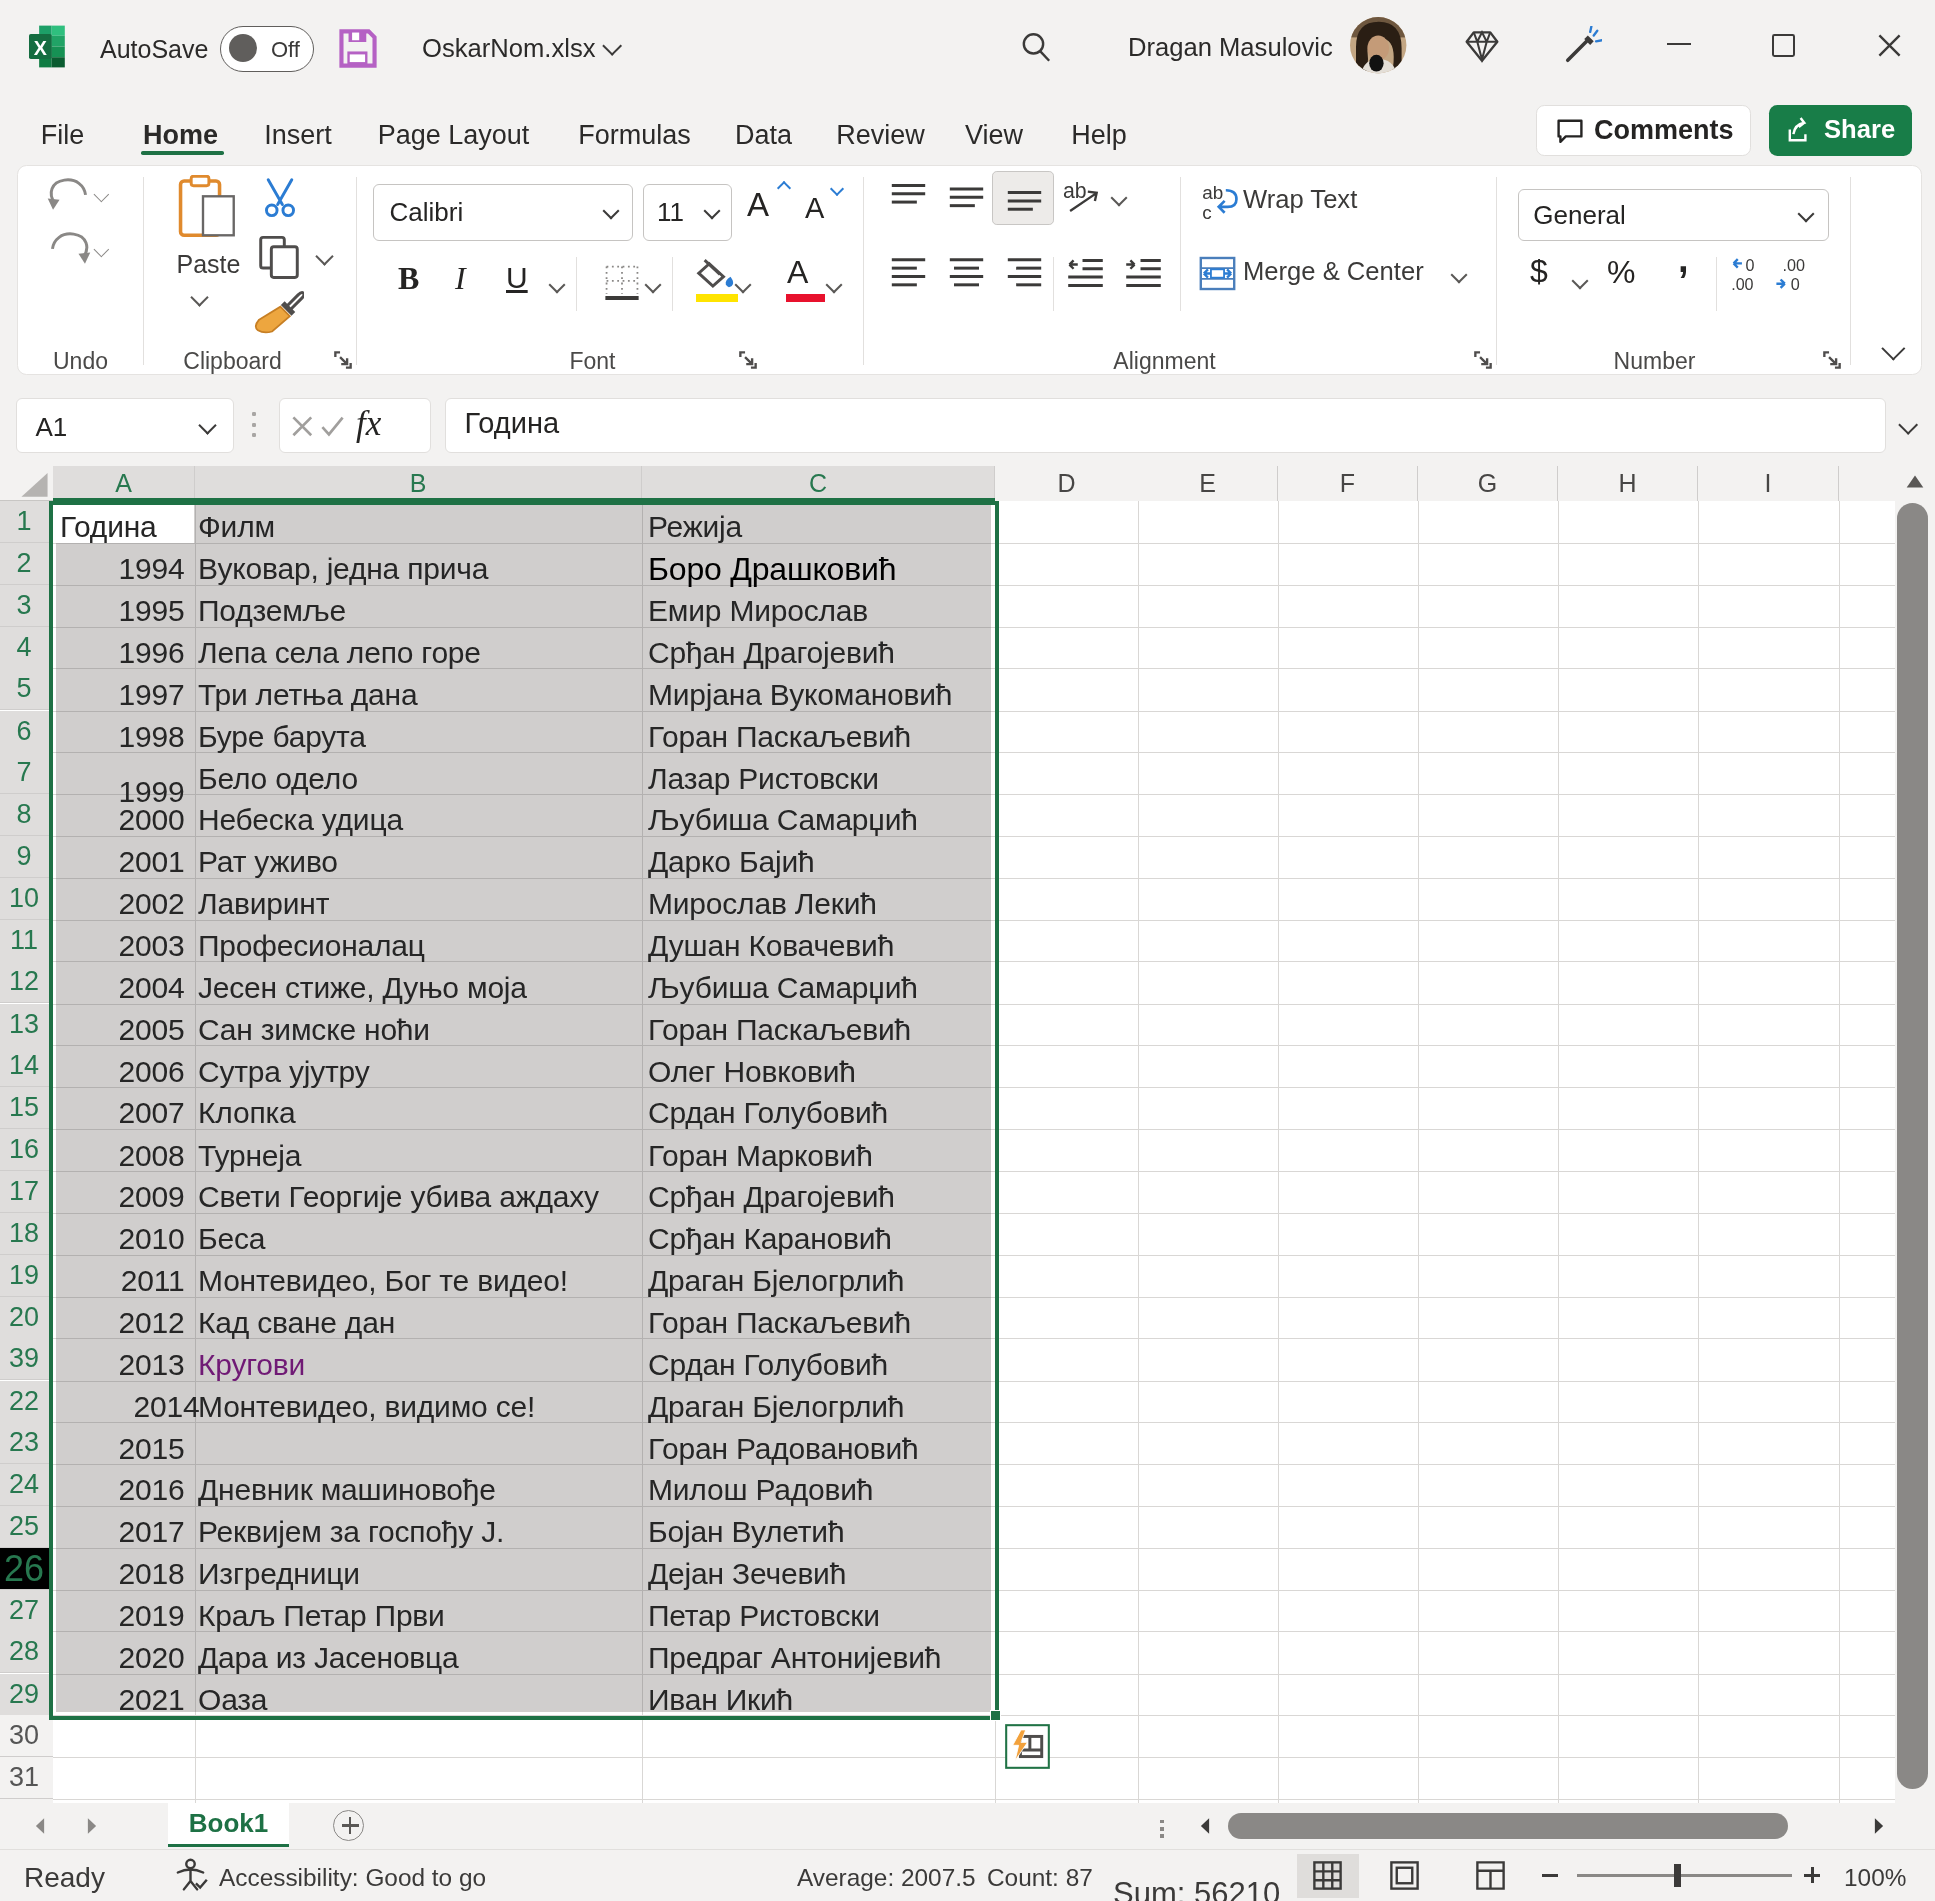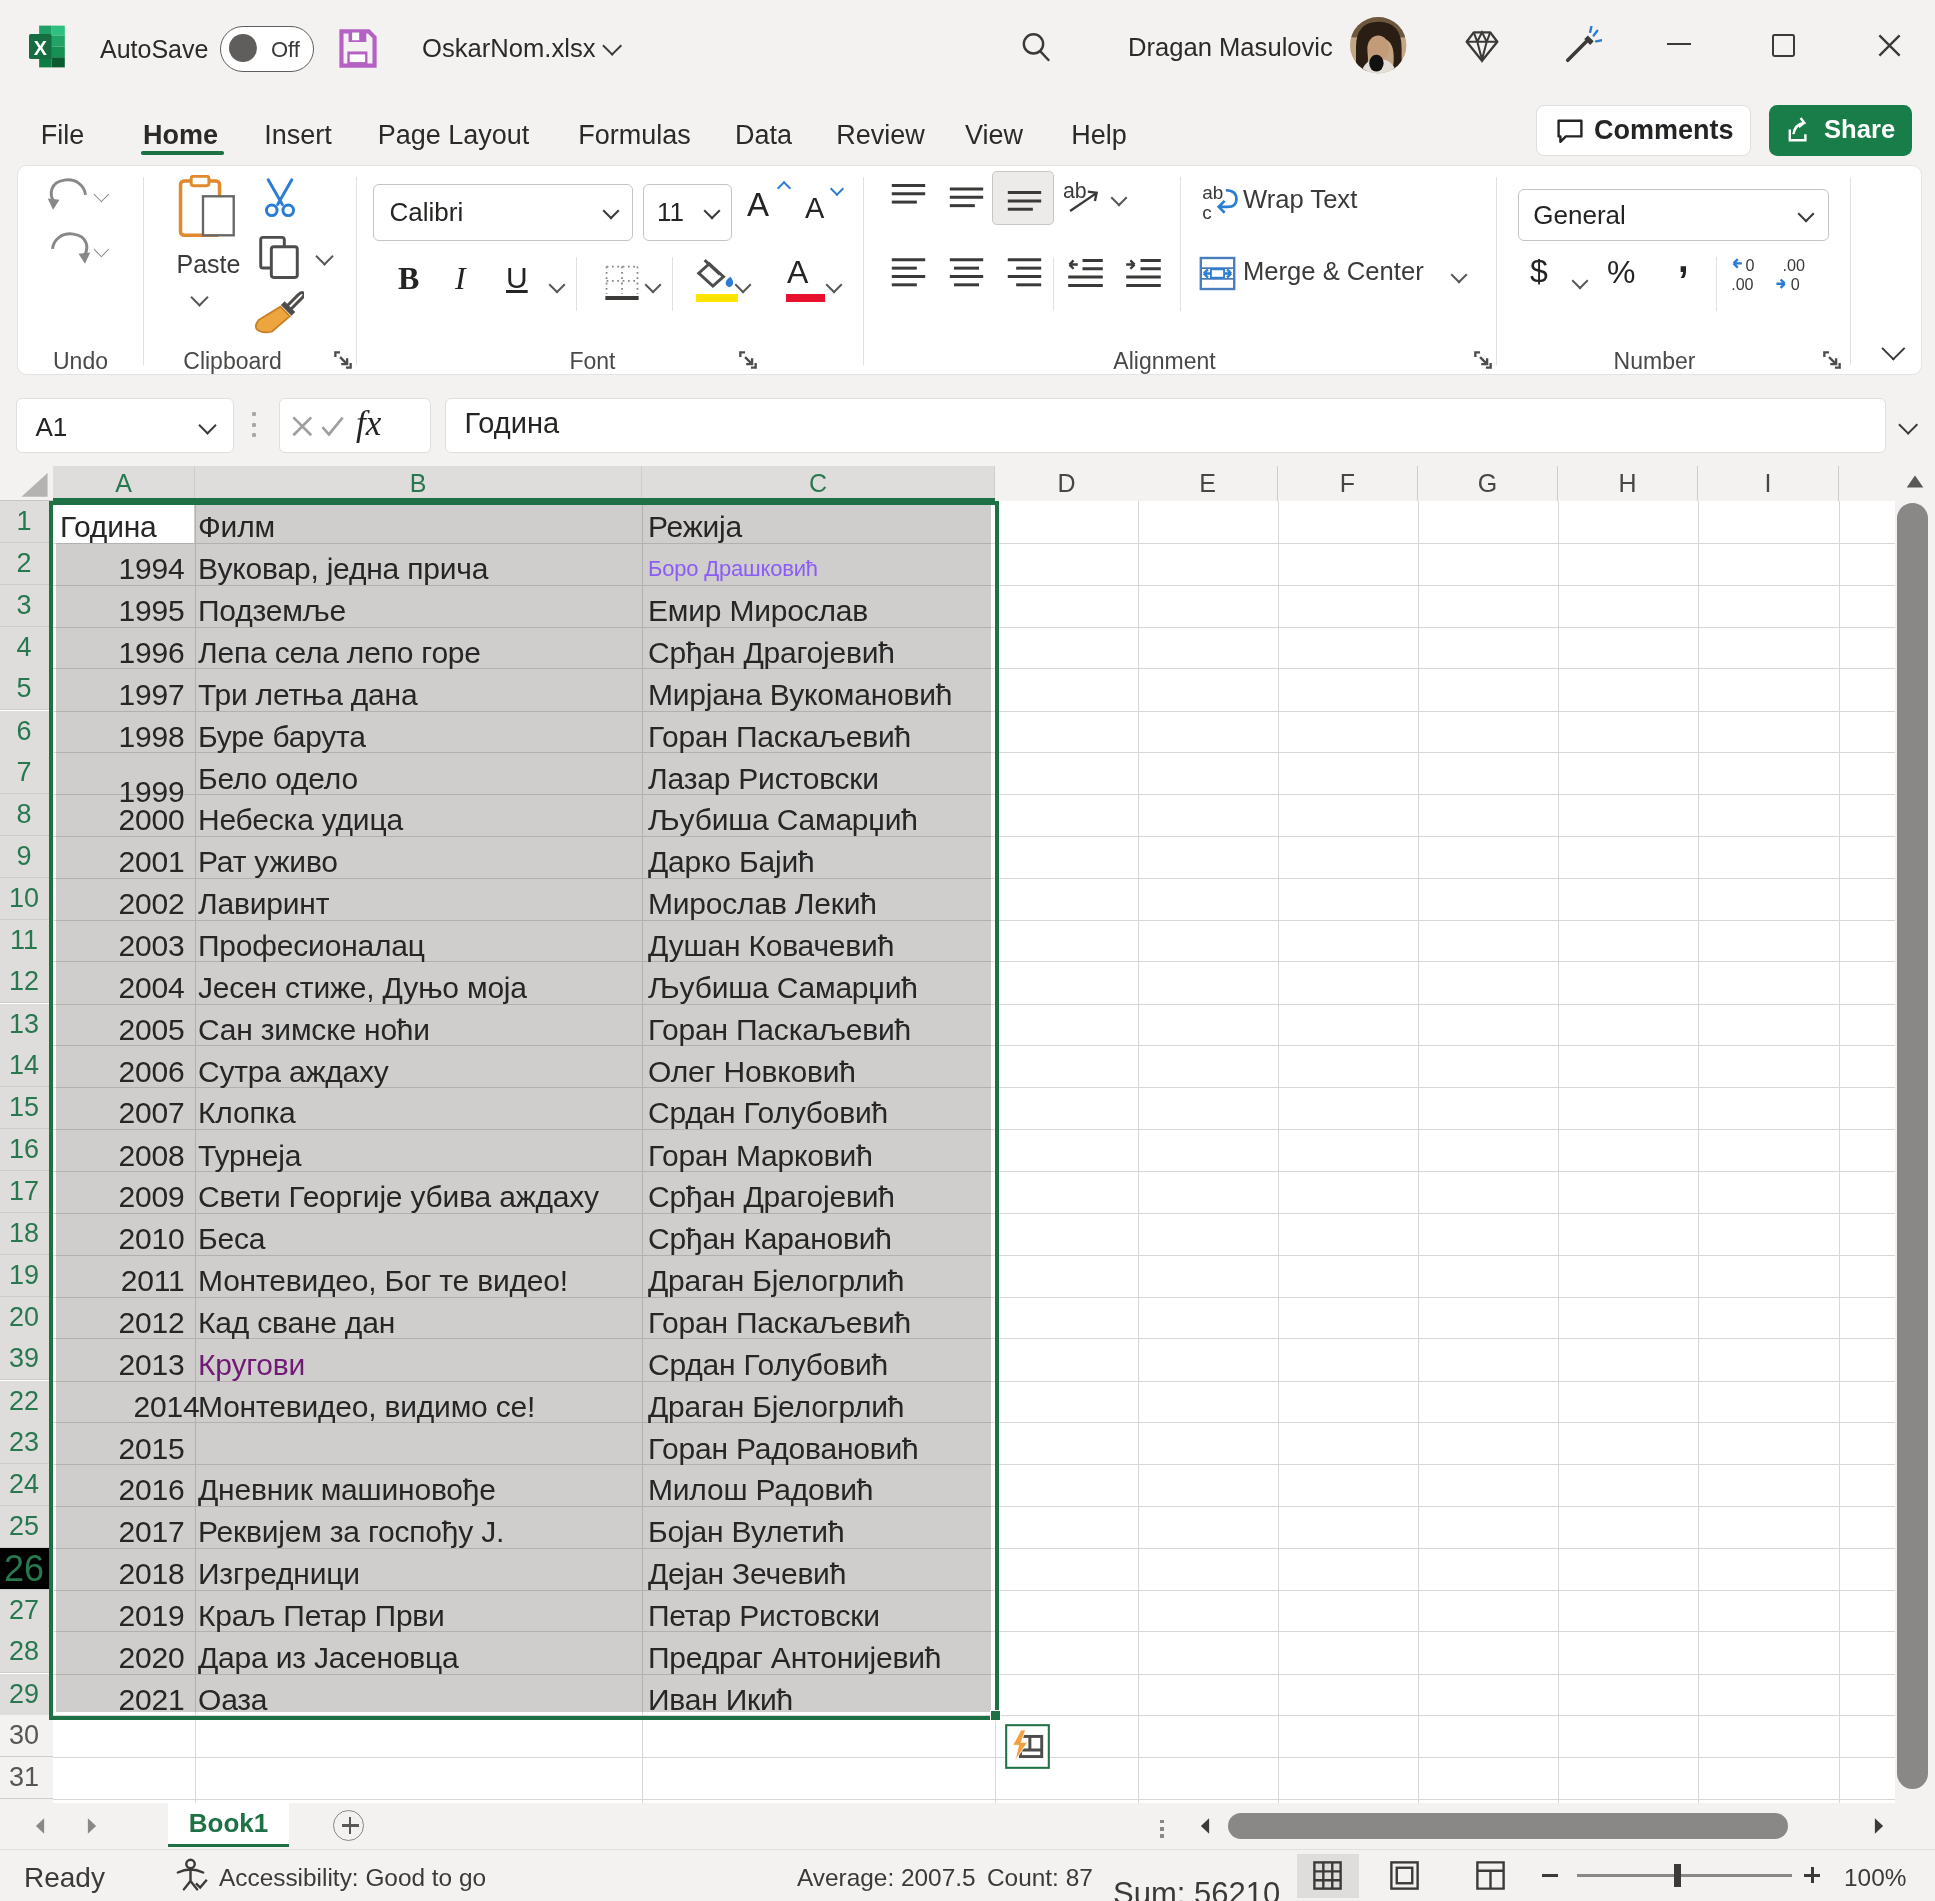--- a/index.html
+++ b/index.html
@@ -411,21 +411,21 @@
       <div class="abs" style="left:56px;top:1082px;width:935px;height:1.2px;background:#b3b1b0"></div>
       <div class="abs" style="left:56px;top:1124px;width:935px;height:1.2px;background:#b3b1b0"></div>
       <div class="abs" style="left:56px;top:1165px;width:935px;height:1.2px;background:#b3b1b0"></div>
       <div class="abs" style="left:56px;top:1208px;width:935px;height:1.2px;background:#b3b1b0"></div>
       <div class="abs" style="left:56px;top:38px;width:138px;height:39px;background:#fff"></div>
       <div class="abs" style="left:53px;top:32px;width:942px;height:3.6px;background:#1e7145"></div>
       <div class="abs" style="left:49px;top:35px;width:950px;height:1219px;border:4.2px solid #1e7145"></div>
       <div class="abs" style="left:990px;top:1244px;width:10.7px;height:10.7px;background:#1e7145;border:1.8px solid #fff"></div>
       <div class="abs" style="left:57px;top:85px;width:128px;height:36px;font-size:30px;letter-spacing:-0.2px;color:#262626;display:flex;align-items:center;justify-content:flex-end;padding-right:0.6px;white-space:nowrap">1994</div>
       <div class="abs" style="left:198px;top:85px;width:442px;height:36px;font-size:30px;letter-spacing:-0.2px;color:#262626;display:flex;align-items:center;justify-content:flex-start;padding-right:0px;white-space:nowrap">Вуковар, једна прича</div>
-      <div class="abs" style="left:648px;top:85px;width:344px;height:36px;font-size:22px;letter-spacing:-0.2px;color:#8b5cf6;display:flex;align-items:center;justify-content:flex-start;padding-right:0px;white-space:nowrap">Боро Драшковић</div>
+      <div class="abs" style="left:648px;top:85px;width:344px;height:36px;font-size:32px;letter-spacing:-0.2px;color:#000000;display:flex;align-items:center;justify-content:flex-start;padding-right:0px;white-space:nowrap">Боро Драшковић</div>
       <div class="abs" style="left:57px;top:127px;width:128px;height:36px;font-size:30px;letter-spacing:-0.2px;color:#262626;display:flex;align-items:center;justify-content:flex-end;padding-right:0.6px;white-space:nowrap">1995</div>
       <div class="abs" style="left:198px;top:127px;width:442px;height:36px;font-size:30px;letter-spacing:-0.2px;color:#262626;display:flex;align-items:center;justify-content:flex-start;padding-right:0px;white-space:nowrap">Подземље</div>
       <div class="abs" style="left:648px;top:127px;width:344px;height:36px;font-size:30px;letter-spacing:-0.2px;color:#262626;display:flex;align-items:center;justify-content:flex-start;padding-right:0px;white-space:nowrap">Емир Мирослав</div>
       <div class="abs" style="left:57px;top:169px;width:128px;height:36px;font-size:30px;letter-spacing:-0.2px;color:#262626;display:flex;align-items:center;justify-content:flex-end;padding-right:0.6px;white-space:nowrap">1996</div>
       <div class="abs" style="left:198px;top:169px;width:442px;height:36px;font-size:30px;letter-spacing:-0.2px;color:#262626;display:flex;align-items:center;justify-content:flex-start;padding-right:0px;white-space:nowrap">Лепа села лепо горе</div>
       <div class="abs" style="left:648px;top:169px;width:344px;height:36px;font-size:30px;letter-spacing:-0.2px;color:#262626;display:flex;align-items:center;justify-content:flex-start;padding-right:0px;white-space:nowrap">Срђан Драгојевић</div>
       <div class="abs" style="left:57px;top:211px;width:128px;height:36px;font-size:30px;letter-spacing:-0.2px;color:#262626;display:flex;align-items:center;justify-content:flex-end;padding-right:0.6px;white-space:nowrap">1997</div>
       <div class="abs" style="left:198px;top:211px;width:442px;height:36px;font-size:30px;letter-spacing:-0.2px;color:#262626;display:flex;align-items:center;justify-content:flex-start;padding-right:0px;white-space:nowrap">Три летња дана</div>
       <div class="abs" style="left:648px;top:211px;width:344px;height:36px;font-size:30px;letter-spacing:-0.2px;color:#262626;display:flex;align-items:center;justify-content:flex-start;padding-right:0px;white-space:nowrap">Мирјана Вукомановић</div>
       <div class="abs" style="left:57px;top:253px;width:128px;height:36px;font-size:30px;letter-spacing:-0.2px;color:#262626;display:flex;align-items:center;justify-content:flex-end;padding-right:0.6px;white-space:nowrap">1998</div>
@@ -446,21 +446,21 @@
       <div class="abs" style="left:57px;top:462px;width:128px;height:36px;font-size:30px;letter-spacing:-0.2px;color:#262626;display:flex;align-items:center;justify-content:flex-end;padding-right:0.6px;white-space:nowrap">2003</div>
       <div class="abs" style="left:198px;top:462px;width:442px;height:36px;font-size:30px;letter-spacing:-0.2px;color:#262626;display:flex;align-items:center;justify-content:flex-start;padding-right:0px;white-space:nowrap">Професионалац</div>
       <div class="abs" style="left:648px;top:462px;width:344px;height:36px;font-size:30px;letter-spacing:-0.2px;color:#262626;display:flex;align-items:center;justify-content:flex-start;padding-right:0px;white-space:nowrap">Душан Ковачевић</div>
       <div class="abs" style="left:57px;top:504px;width:128px;height:36px;font-size:30px;letter-spacing:-0.2px;color:#262626;display:flex;align-items:center;justify-content:flex-end;padding-right:0.6px;white-space:nowrap">2004</div>
       <div class="abs" style="left:198px;top:504px;width:442px;height:36px;font-size:30px;letter-spacing:-0.2px;color:#262626;display:flex;align-items:center;justify-content:flex-start;padding-right:0px;white-space:nowrap">Јесен стиже, Дуњо моја</div>
       <div class="abs" style="left:648px;top:504px;width:344px;height:36px;font-size:30px;letter-spacing:-0.2px;color:#262626;display:flex;align-items:center;justify-content:flex-start;padding-right:0px;white-space:nowrap">Љубиша Самарџић</div>
       <div class="abs" style="left:57px;top:546px;width:128px;height:36px;font-size:30px;letter-spacing:-0.2px;color:#262626;display:flex;align-items:center;justify-content:flex-end;padding-right:0.6px;white-space:nowrap">2005</div>
       <div class="abs" style="left:198px;top:546px;width:442px;height:36px;font-size:30px;letter-spacing:-0.2px;color:#262626;display:flex;align-items:center;justify-content:flex-start;padding-right:0px;white-space:nowrap">Сан зимске ноћи</div>
       <div class="abs" style="left:648px;top:546px;width:344px;height:36px;font-size:30px;letter-spacing:-0.2px;color:#262626;display:flex;align-items:center;justify-content:flex-start;padding-right:0px;white-space:nowrap">Горан Паскаљевић</div>
       <div class="abs" style="left:57px;top:588px;width:128px;height:36px;font-size:30px;letter-spacing:-0.2px;color:#262626;display:flex;align-items:center;justify-content:flex-end;padding-right:0.6px;white-space:nowrap">2006</div>
-      <div class="abs" style="left:198px;top:588px;width:442px;height:36px;font-size:30px;letter-spacing:-0.2px;color:#262626;display:flex;align-items:center;justify-content:flex-start;padding-right:0px;white-space:nowrap">Сутра аждаху</div>
+      <div class="abs" style="left:198px;top:588px;width:442px;height:36px;font-size:30px;letter-spacing:-0.2px;color:#262626;display:flex;align-items:center;justify-content:flex-start;padding-right:0px;white-space:nowrap">Сутра ујутру</div>
       <div class="abs" style="left:648px;top:588px;width:344px;height:36px;font-size:30px;letter-spacing:-0.2px;color:#262626;display:flex;align-items:center;justify-content:flex-start;padding-right:0px;white-space:nowrap">Олег Новковић</div>
       <div class="abs" style="left:57px;top:629px;width:128px;height:36px;font-size:30px;letter-spacing:-0.2px;color:#262626;display:flex;align-items:center;justify-content:flex-end;padding-right:0.6px;white-space:nowrap">2007</div>
       <div class="abs" style="left:198px;top:629px;width:442px;height:36px;font-size:30px;letter-spacing:-0.2px;color:#262626;display:flex;align-items:center;justify-content:flex-start;padding-right:0px;white-space:nowrap">Клопка</div>
       <div class="abs" style="left:648px;top:629px;width:344px;height:36px;font-size:30px;letter-spacing:-0.2px;color:#262626;display:flex;align-items:center;justify-content:flex-start;padding-right:0px;white-space:nowrap">Срдан Голубовић</div>
       <div class="abs" style="left:57px;top:672px;width:128px;height:36px;font-size:30px;letter-spacing:-0.2px;color:#262626;display:flex;align-items:center;justify-content:flex-end;padding-right:0.6px;white-space:nowrap">2008</div>
       <div class="abs" style="left:198px;top:672px;width:442px;height:36px;font-size:30px;letter-spacing:-0.2px;color:#262626;display:flex;align-items:center;justify-content:flex-start;padding-right:0px;white-space:nowrap">Турнеја</div>
       <div class="abs" style="left:648px;top:672px;width:344px;height:36px;font-size:30px;letter-spacing:-0.2px;color:#262626;display:flex;align-items:center;justify-content:flex-start;padding-right:0px;white-space:nowrap">Горан Марковић</div>
       <div class="abs" style="left:57px;top:713px;width:128px;height:36px;font-size:30px;letter-spacing:-0.2px;color:#262626;display:flex;align-items:center;justify-content:flex-end;padding-right:0.6px;white-space:nowrap">2009</div>
       <div class="abs" style="left:198px;top:713px;width:442px;height:36px;font-size:30px;letter-spacing:-0.2px;color:#262626;display:flex;align-items:center;justify-content:flex-start;padding-right:0px;white-space:nowrap">Свети Георгије убива аждаху</div>
       <div class="abs" style="left:648px;top:713px;width:344px;height:36px;font-size:30px;letter-spacing:-0.2px;color:#262626;display:flex;align-items:center;justify-content:flex-start;padding-right:0px;white-space:nowrap">Срђан Драгојевић</div>

